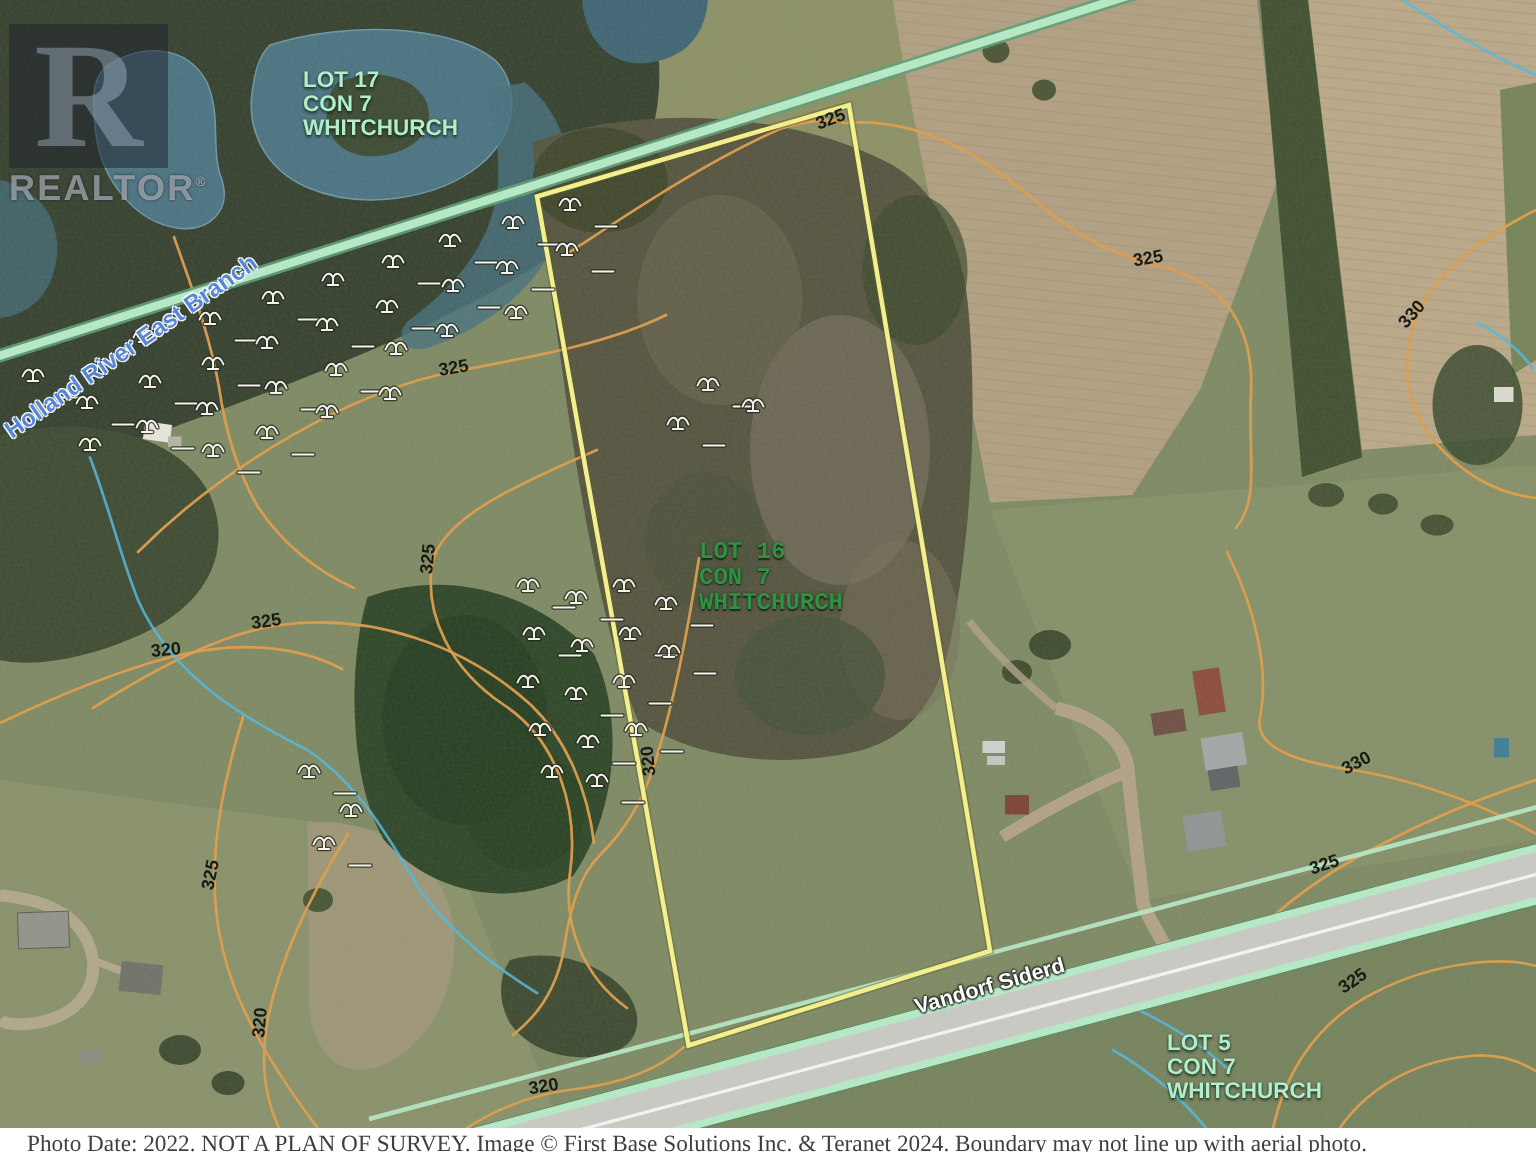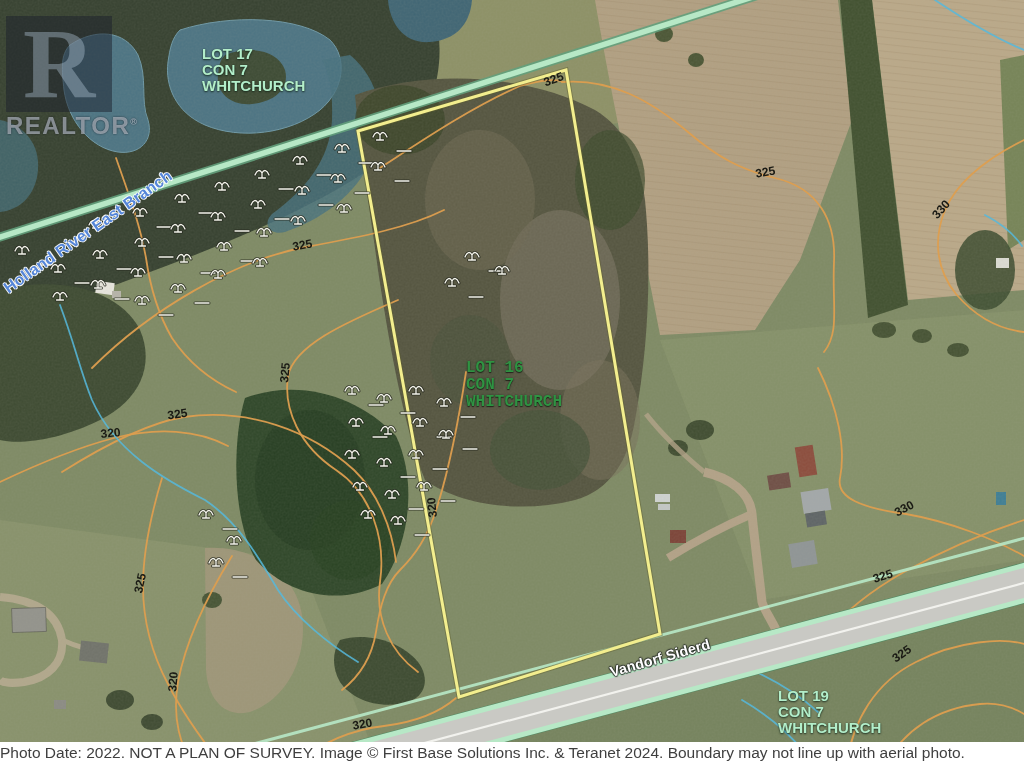--- a/index.html
+++ b/index.html
@@ -20,22 +20,22 @@
   .road-label{position:absolute;left:660px;top:658px;transform:translate(-50%,-50%) rotate(-16deg);color:#ffffff;font-weight:bold;font-size:14.5px;white-space:nowrap;
     text-shadow:-1px 0 1px rgba(40,45,40,.9),1px 0 1px rgba(40,45,40,.9),0 -1px 1px rgba(40,45,40,.9),0 1px 1px rgba(40,45,40,.9);}
   .brokerage{position:absolute;left:306px;top:698px;font-size:20.5px;letter-spacing:.4px;color:rgba(238,236,230,.95);white-space:nowrap;text-shadow:0 1px 3px rgba(50,50,50,.6);}
   
   .wm{position:absolute;left:6px;top:16px;width:112px;}
   .wm-box{width:106px;height:96px;background:rgba(28,32,44,.5);display:flex;align-items:center;justify-content:center;}
   .wm-r{font-family:"Liberation Serif",serif;font-weight:bold;font-size:100px;line-height:90px;color:rgba(178,198,216,.40);}
   .wm-text{margin-top:0;font-weight:bold;font-size:24px;letter-spacing:1.5px;color:rgba(216,224,234,.55);text-shadow:0 0 2px rgba(22,24,34,.75);white-space:nowrap;}
   .wm-text sup{font-size:9px;letter-spacing:0;}
   
-  .footer{position:absolute;left:0;bottom:0;width:1024px;height:26px;background:var(--footerBg);color:var(--footerText);
-    font-size:15.5px;line-height:21px;white-space:nowrap;box-sizing:border-box;}
+  .footer{position:absolute;left:0;bottom:0;width:1024px;height:16px;background:var(--footerBg);color:var(--footerText);
+    font-size:15.5px;line-height:21px;white-space:nowrap;padding-left:18px;box-sizing:border-box;font-family:Liberation Serif, serif;}
 </style>
 </head>
 <body>
 
 <div class="stage">
 
   <svg width="1024" height="768" viewBox="0 0 1024 768">
     <defs>
       <pattern id="plow" width="7" height="7" patternUnits="userSpaceOnUse" patternTransform="rotate(96)">
         <line x1="0" y1="0" x2="0" y2="7" stroke="#a08c6c" stroke-width="2.2"></line>
@@ -301,21 +301,21 @@
     <div>WHITCHURCH</div>
   </div>
 
   <div class="lotlabel lot-dark" style="left:466px;top:360px;font-family:Liberation Mono, monospace;">
     <div>LOT 16</div>
     <div>CON 7</div>
     <div>WHITCHURCH</div>
   </div>
 
   <div class="lotlabel lot-light" style="left:778px;top:688px;">
-    <div>LOT 19</div>
+    <div>LOT 5</div>
     <div>CON 7</div>
     <div>WHITCHURCH</div>
   </div>
 
   <div class="river-label">Holland River East Branch</div>
   <div class="road-label">Vandorf Siderd</div>
 
   <div class="footer">
     <span>Photo Date: 2022. NOT A PLAN OF SURVEY. Image © First Base Solutions Inc. &amp; Teranet 2024. Boundary may not line up with aerial photo.</span>
   </div>

